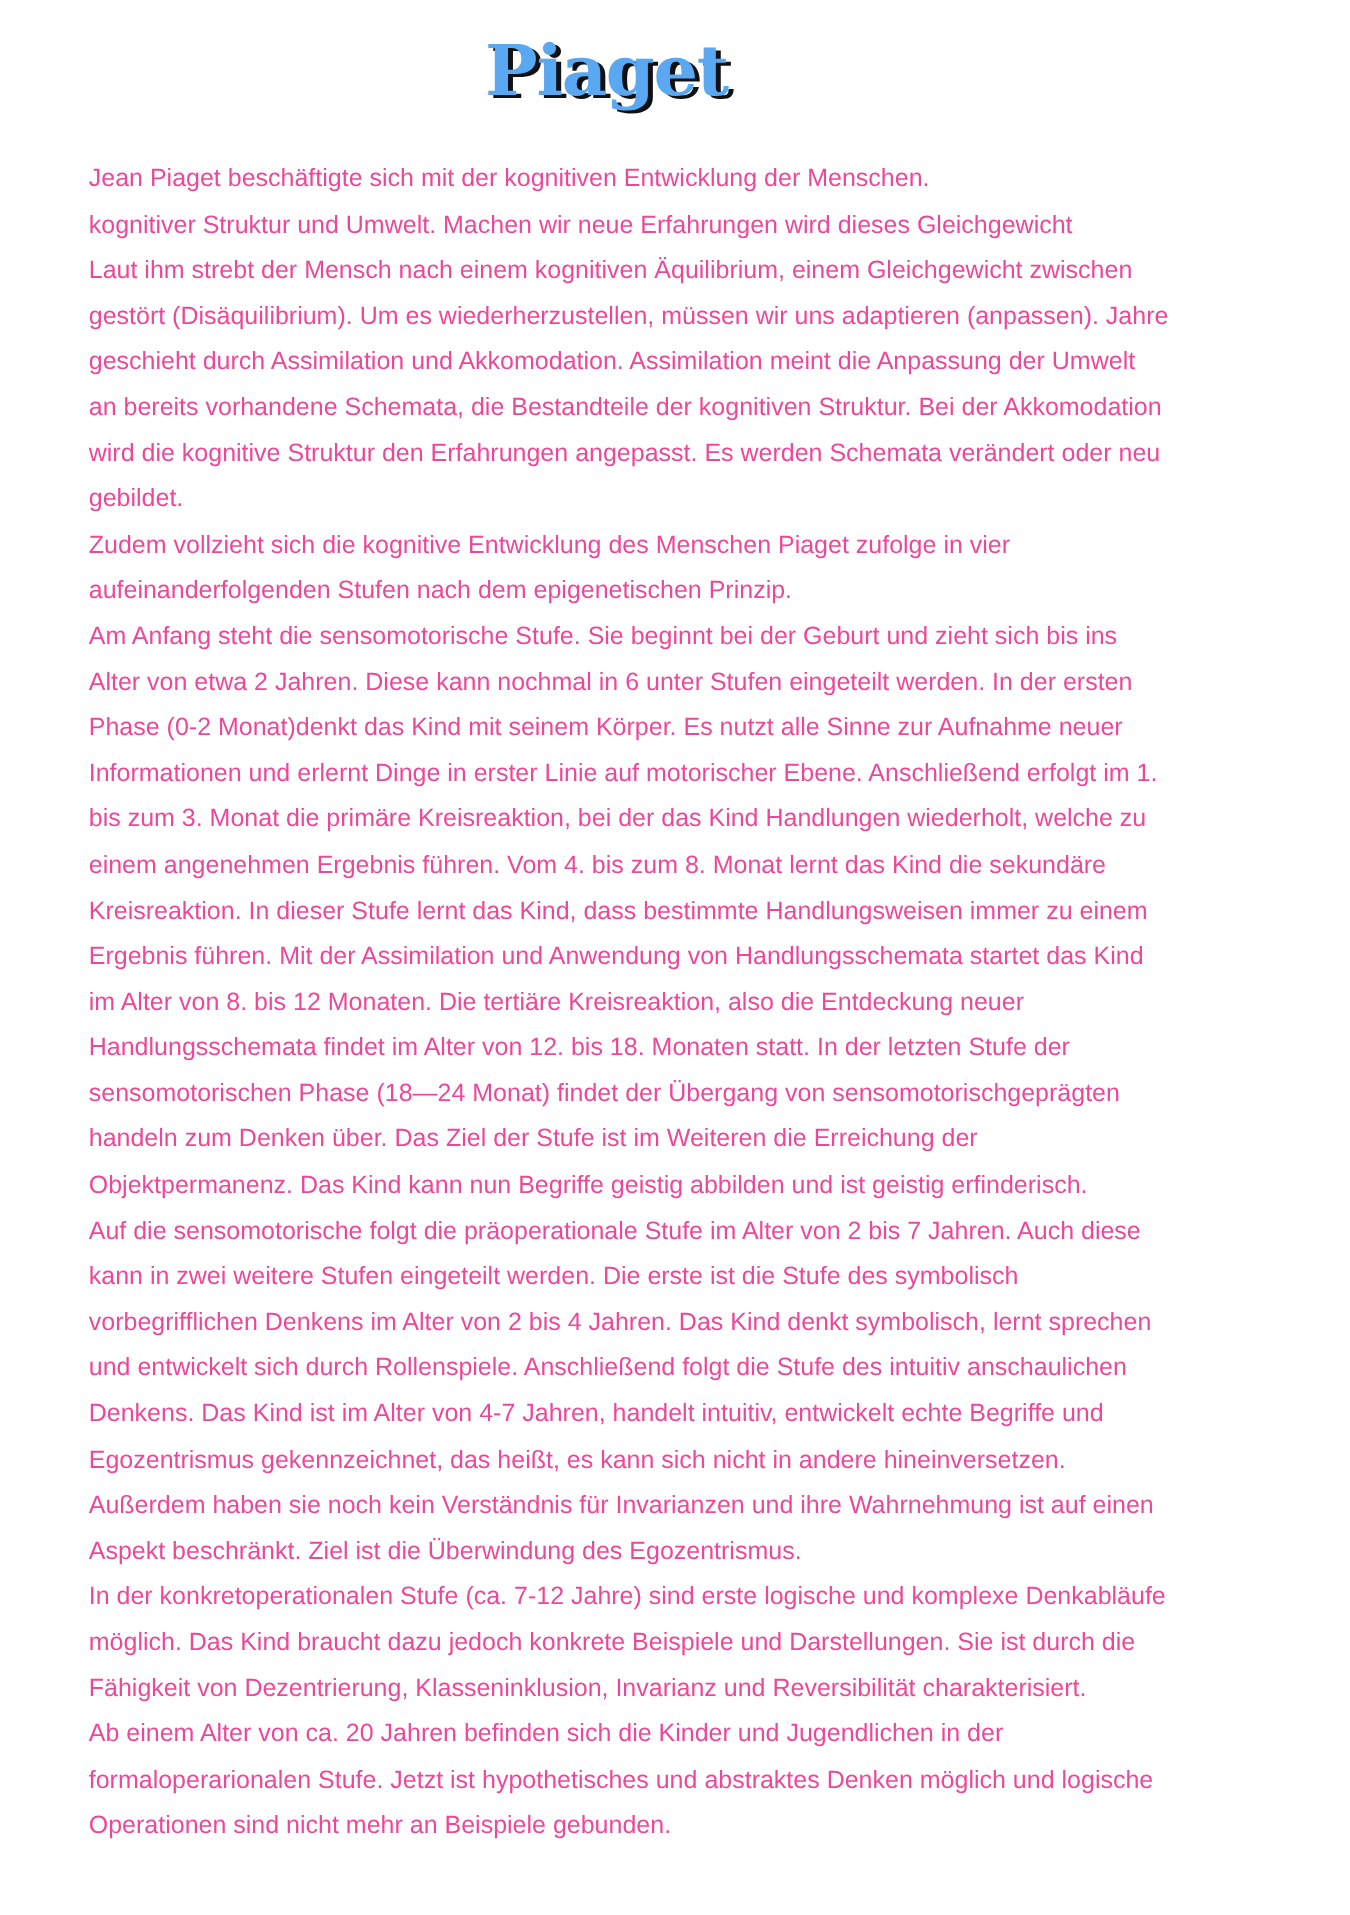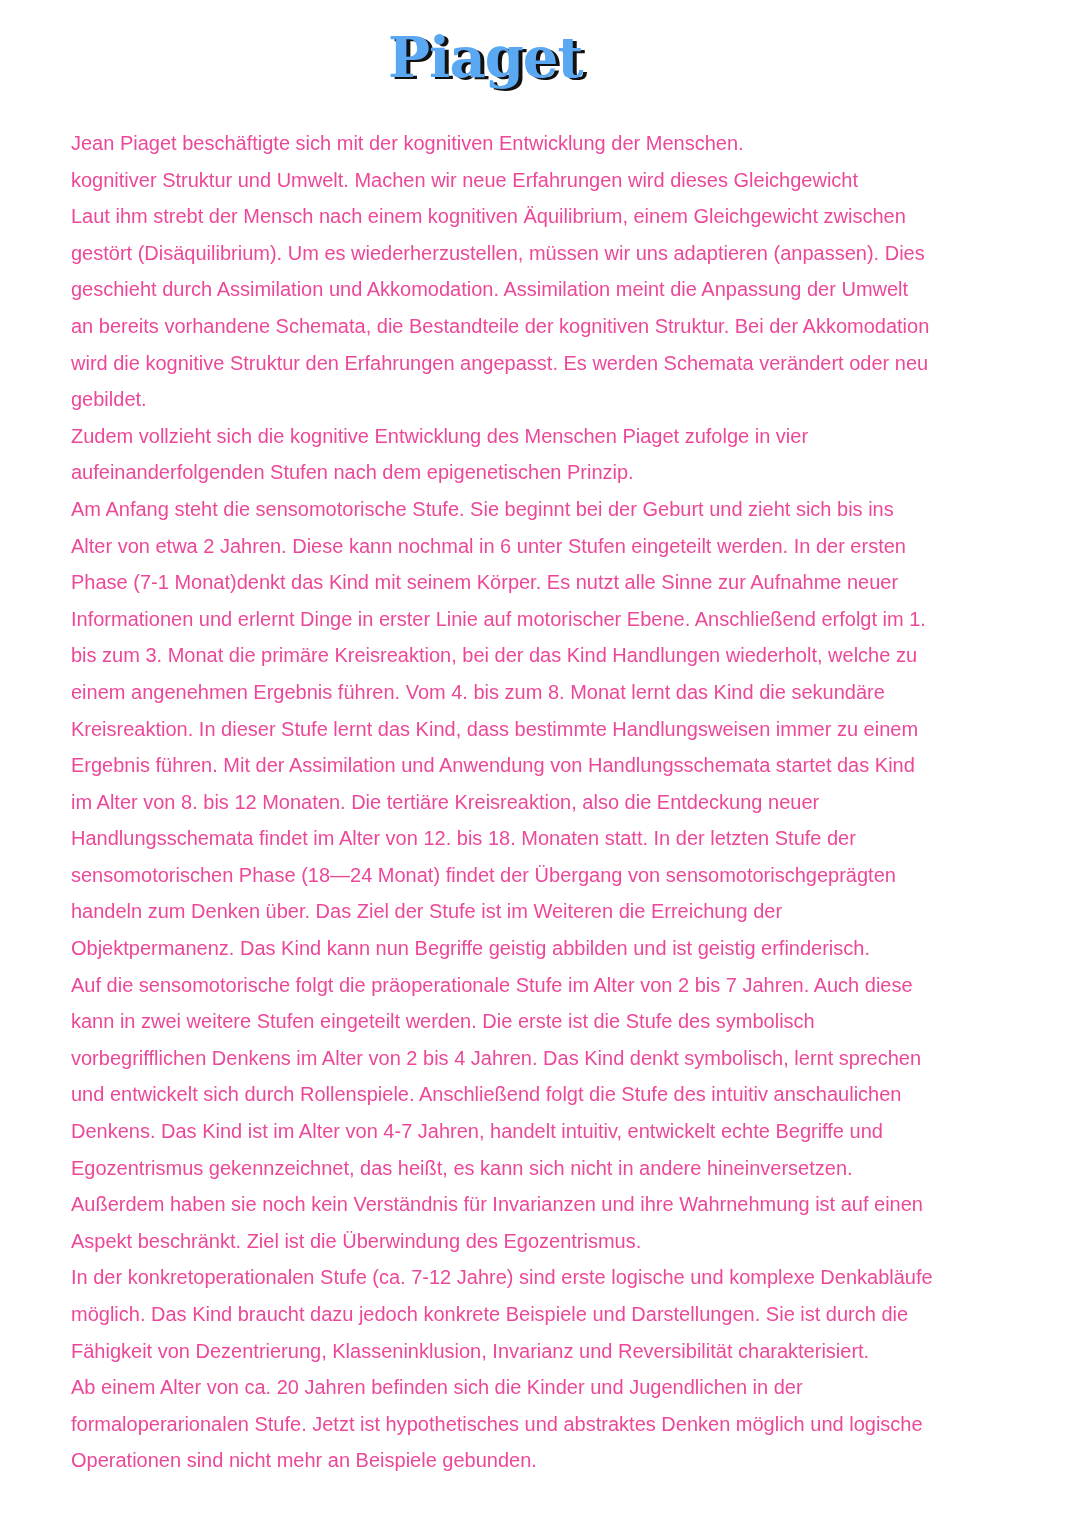--- a/index.html
+++ b/index.html
@@ -68,30 +68,30 @@
 
   <div class="title-wrap">
     <span class="title-shadow">Piaget</span>
     <span class="title-front">Piaget</span>
   </div>
 
   <div class="body-text">
     <span class="line">Jean Piaget beschäftigte sich mit der kognitiven Entwicklung der Menschen.</span>
     <span class="line">kognitiver Struktur und Umwelt. Machen wir neue Erfahrungen wird dieses Gleichgewicht</span>
     <span class="line">Laut ihm strebt der Mensch nach einem kognitiven Äquilibrium, einem Gleichgewicht zwischen</span>
-    <span class="line">gestört (Disäquilibrium). Um es wiederherzustellen, müssen wir uns adaptieren (anpassen). Dies</span>
+    <span class="line">gestört (Disäquilibrium). Um es wiederherzustellen, müssen wir uns adaptieren (anpassen). Jahre</span>
     <span class="line">geschieht durch Assimilation und Akkomodation. Assimilation meint die Anpassung der Umwelt</span>
     <span class="line">an bereits vorhandene Schemata, die Bestandteile der kognitiven Struktur. Bei der Akkomodation</span>
     <span class="line">wird die kognitive Struktur den Erfahrungen angepasst. Es werden Schemata verändert oder neu</span>
     <span class="line">gebildet.</span>
     <span class="line">Zudem vollzieht sich die kognitive Entwicklung des Menschen Piaget zufolge in vier</span>
     <span class="line">aufeinanderfolgenden Stufen nach dem epigenetischen Prinzip.</span>
     <span class="line">Am Anfang steht die sensomotorische Stufe. Sie beginnt bei der Geburt und zieht sich bis ins</span>
     <span class="line">Alter von etwa 2 Jahren. Diese kann nochmal in 6 unter Stufen eingeteilt werden. In der ersten</span>
-    <span class="line">Phase (7-1 Monat)denkt das Kind mit seinem Körper. Es nutzt alle Sinne zur Aufnahme neuer</span>
+    <span class="line">Phase (0-2 Monat)denkt das Kind mit seinem Körper. Es nutzt alle Sinne zur Aufnahme neuer</span>
     <span class="line">Informationen und erlernt Dinge in erster Linie auf motorischer Ebene. Anschließend erfolgt im 1.</span>
     <span class="line">bis zum 3. Monat die primäre Kreisreaktion, bei der das Kind Handlungen wiederholt, welche zu</span>
     <span class="line">einem angenehmen Ergebnis führen. Vom 4. bis zum 8. Monat lernt das Kind die sekundäre</span>
     <span class="line">Kreisreaktion. In dieser Stufe lernt das Kind, dass bestimmte Handlungsweisen immer zu einem</span>
     <span class="line">Ergebnis führen. Mit der Assimilation und Anwendung von Handlungsschemata startet das Kind</span>
     <span class="line">im Alter von 8. bis 12 Monaten. Die tertiäre Kreisreaktion, also die Entdeckung neuer</span>
     <span class="line">Handlungsschemata findet im Alter von 12. bis 18. Monaten statt. In der letzten Stufe der</span>
     <span class="line">sensomotorischen Phase (18—24 Monat) findet der Übergang von sensomotorischgeprägten</span>
     <span class="line">handeln zum Denken über. Das Ziel der Stufe ist im Weiteren die Erreichung der</span>
     <span class="line">Objektpermanenz. Das Kind kann nun Begriffe geistig abbilden und ist geistig erfinderisch.</span>

